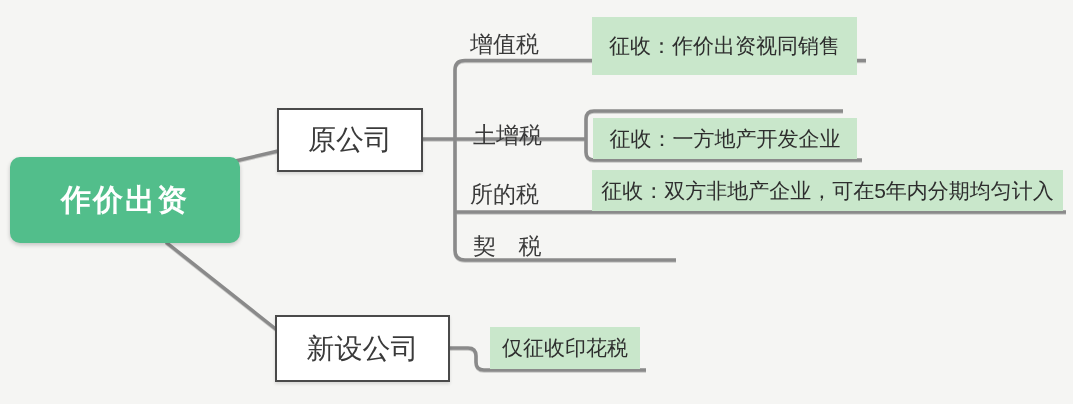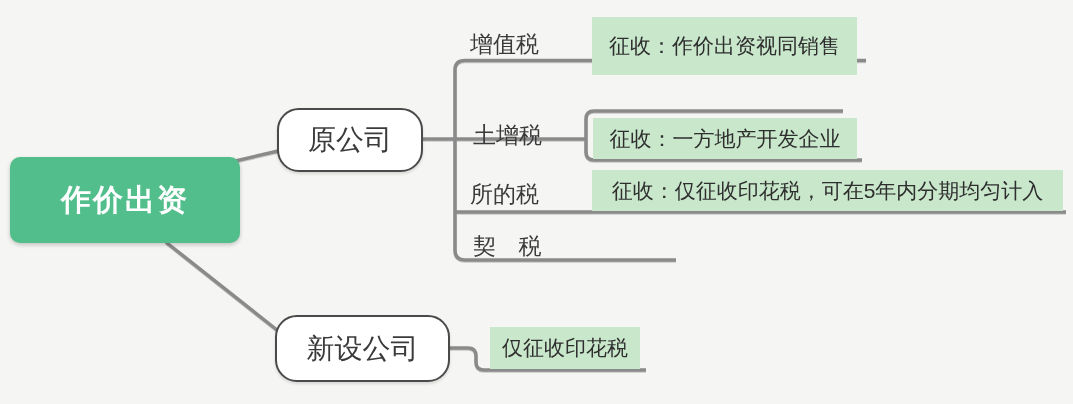--- a/index.html
+++ b/index.html
@@ -20,21 +20,21 @@
   .node { position:absolute; z-index:2; display:flex; align-items:center;
     justify-content:center; white-space:nowrap; }
   .root-node {
     left:10px; top:157px; width:230px; height:86px;
     background:var(--root-bg); color:var(--root-text);
     border-radius:10px; font-size:30px; font-weight:bold; letter-spacing:2px;
     box-shadow:0 2px 4px rgba(0,0,0,0.2);
   }
   .branch-node {
     background:var(--box-bg); border:2.5px solid var(--box-border);
-    border-radius:22px; color:var(--label-text); font-size:28px;
+    border-radius:0; color:var(--label-text); font-size:28px;
     box-shadow:0 2px 3px rgba(0,0,0,0.12);
   }
   .branch-original { left:277px; top:108px; width:146px; height:64px; }
   .branch-new      { left:275px; top:315px; width:175px; height:67px; }
   .sub-label {
     position:absolute; z-index:2; color:var(--label-text); font-size:23px;
     white-space:nowrap;
   }
   .lbl-vat    { left:470px; top:29px;  }
   .lbl-land   { left:473px; top:120px; }
@@ -71,16 +71,16 @@
 
   <div class="node branch-node branch-new">新设公司</div>
 
   <div class="sub-label lbl-vat">增值税</div>
   <div class="sub-label lbl-land">土增税</div>
   <div class="sub-label lbl-income">所的税</div>
   <div class="sub-label lbl-deed">契 税</div>
 
   <div class="node leaf leaf-vat">征收：作价出资视同销售</div>
   <div class="node leaf leaf-land2">征收：一方地产开发企业</div>
-  <div class="node leaf leaf-income">征收：仅征收印花税，可在5年内分期均匀计入</div>
+  <div class="node leaf leaf-income">征收：双方非地产企业，可在5年内分期均匀计入</div>
   <div class="node leaf leaf-stamp">仅征收印花税</div>
 
 </div>
 
 </body></html>

